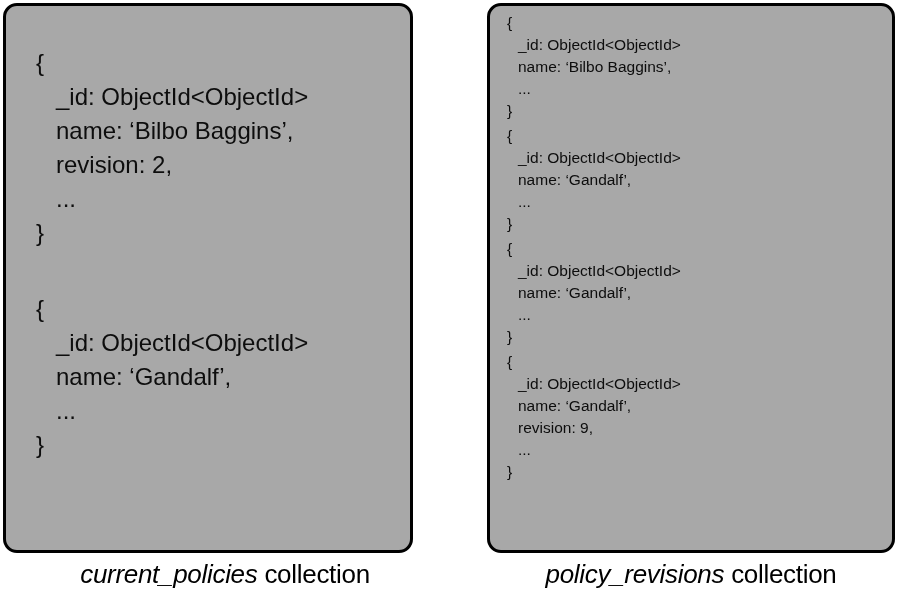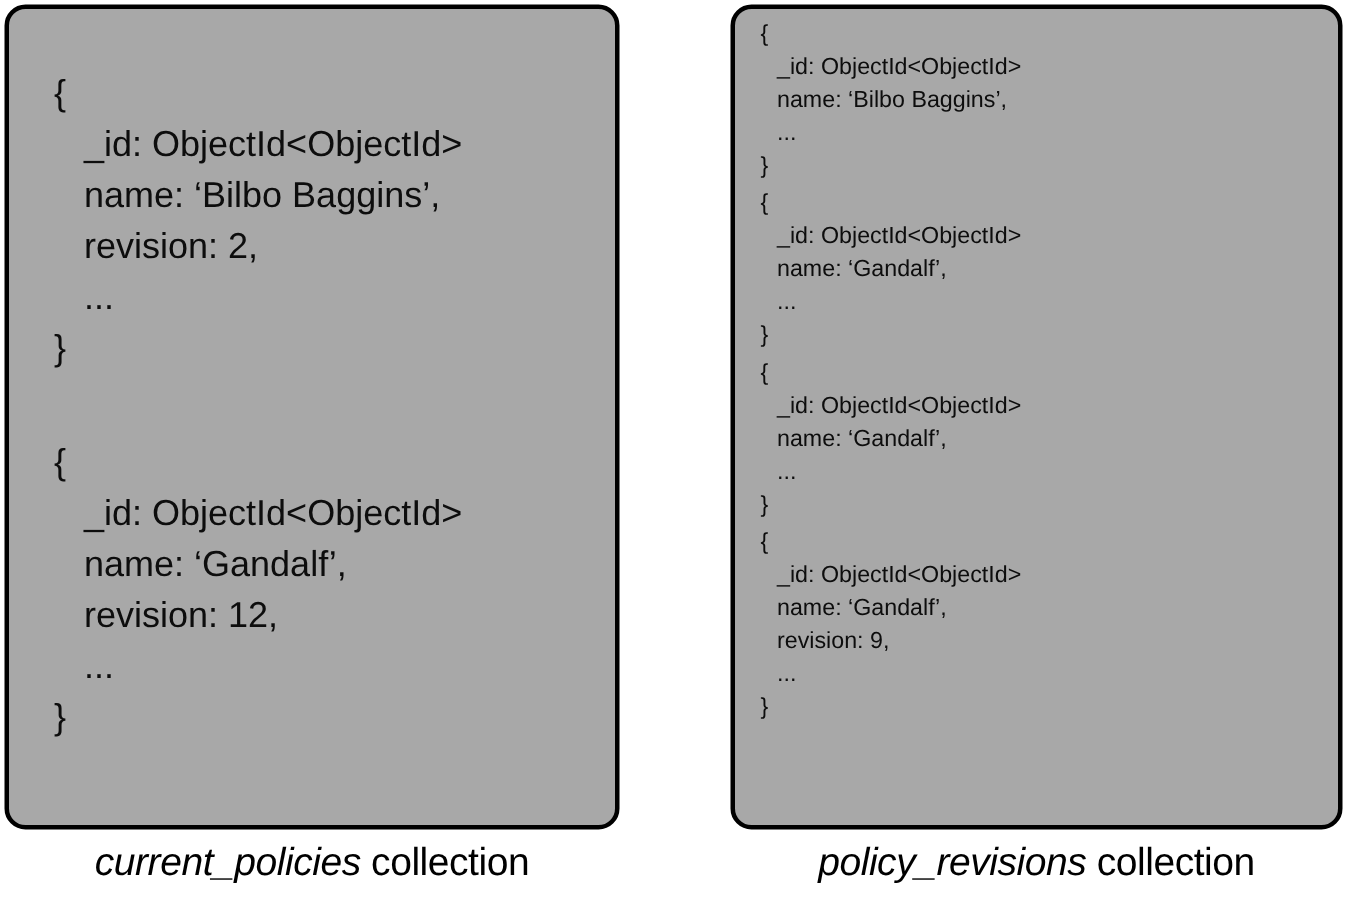--- a/index.html
+++ b/index.html
@@ -39,41 +39,40 @@
   #right-box .field { padding-left: 11px; }
   .caption {
     position: absolute;
     top: 559px;
     text-align: center;
     font-size: 26px;
     letter-spacing: -0.3px;
     color: #000000;
     white-space: nowrap;
   }
-  #left-caption  { left: 3px;   width: 410px; }
+  #left-caption  { left: 20px;   width: 410px; }
   #right-caption { left: 487px; width: 408px; }
   .coll-name { font-style: italic; }
 </style>
 </head>
 <body>
 
 <div id="left-box" class="panel-box">
   <div class="doc">
     <span class="line brace">{</span>
     <span class="line field">_id: ObjectId&lt;ObjectId&gt;</span>
     <span class="line field">name: ‘Bilbo Baggins’,</span>
     <span class="line field">revision: 2,</span>
     <span class="line field">...</span>
     <span class="line brace">}</span>
   </div>
   <div class="doc">
     <span class="line brace">{</span>
     <span class="line field">_id: ObjectId&lt;ObjectId&gt;</span>
     <span class="line field">name: ‘Gandalf’,</span>
-    <span class="line field">revision: 12,</span>
     <span class="line field">...</span>
     <span class="line brace">}</span>
   </div>
 </div>
 
 <div id="right-box" class="panel-box">
   <div class="doc">
     <span class="line brace">{</span>
     <span class="line field">_id: ObjectId&lt;ObjectId&gt;</span>
     <span class="line field">name: ‘Bilbo Baggins’,</span>

